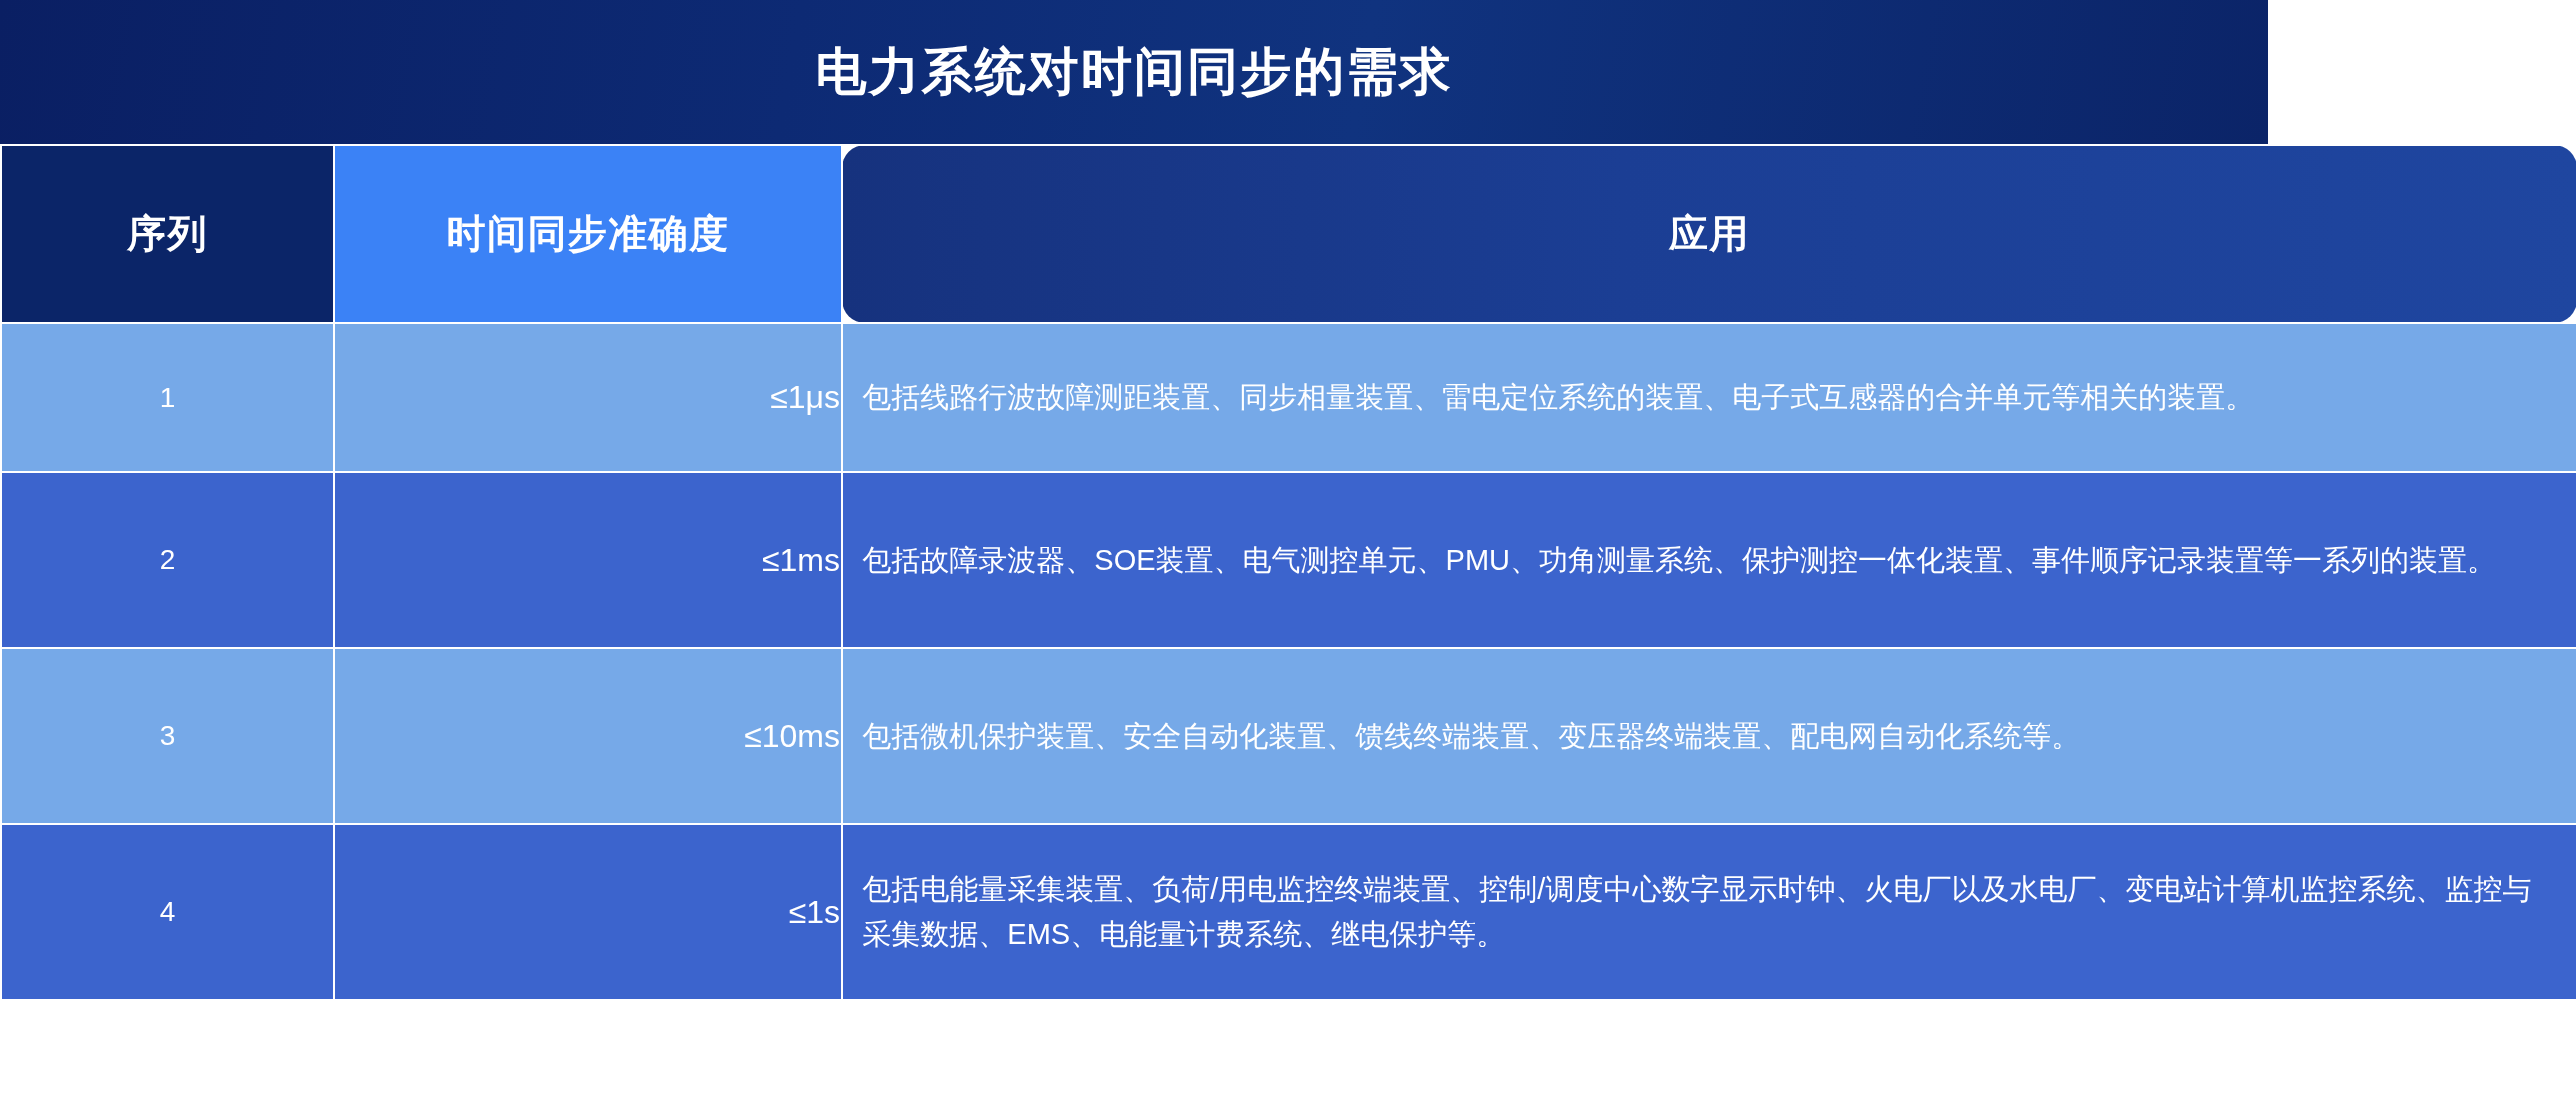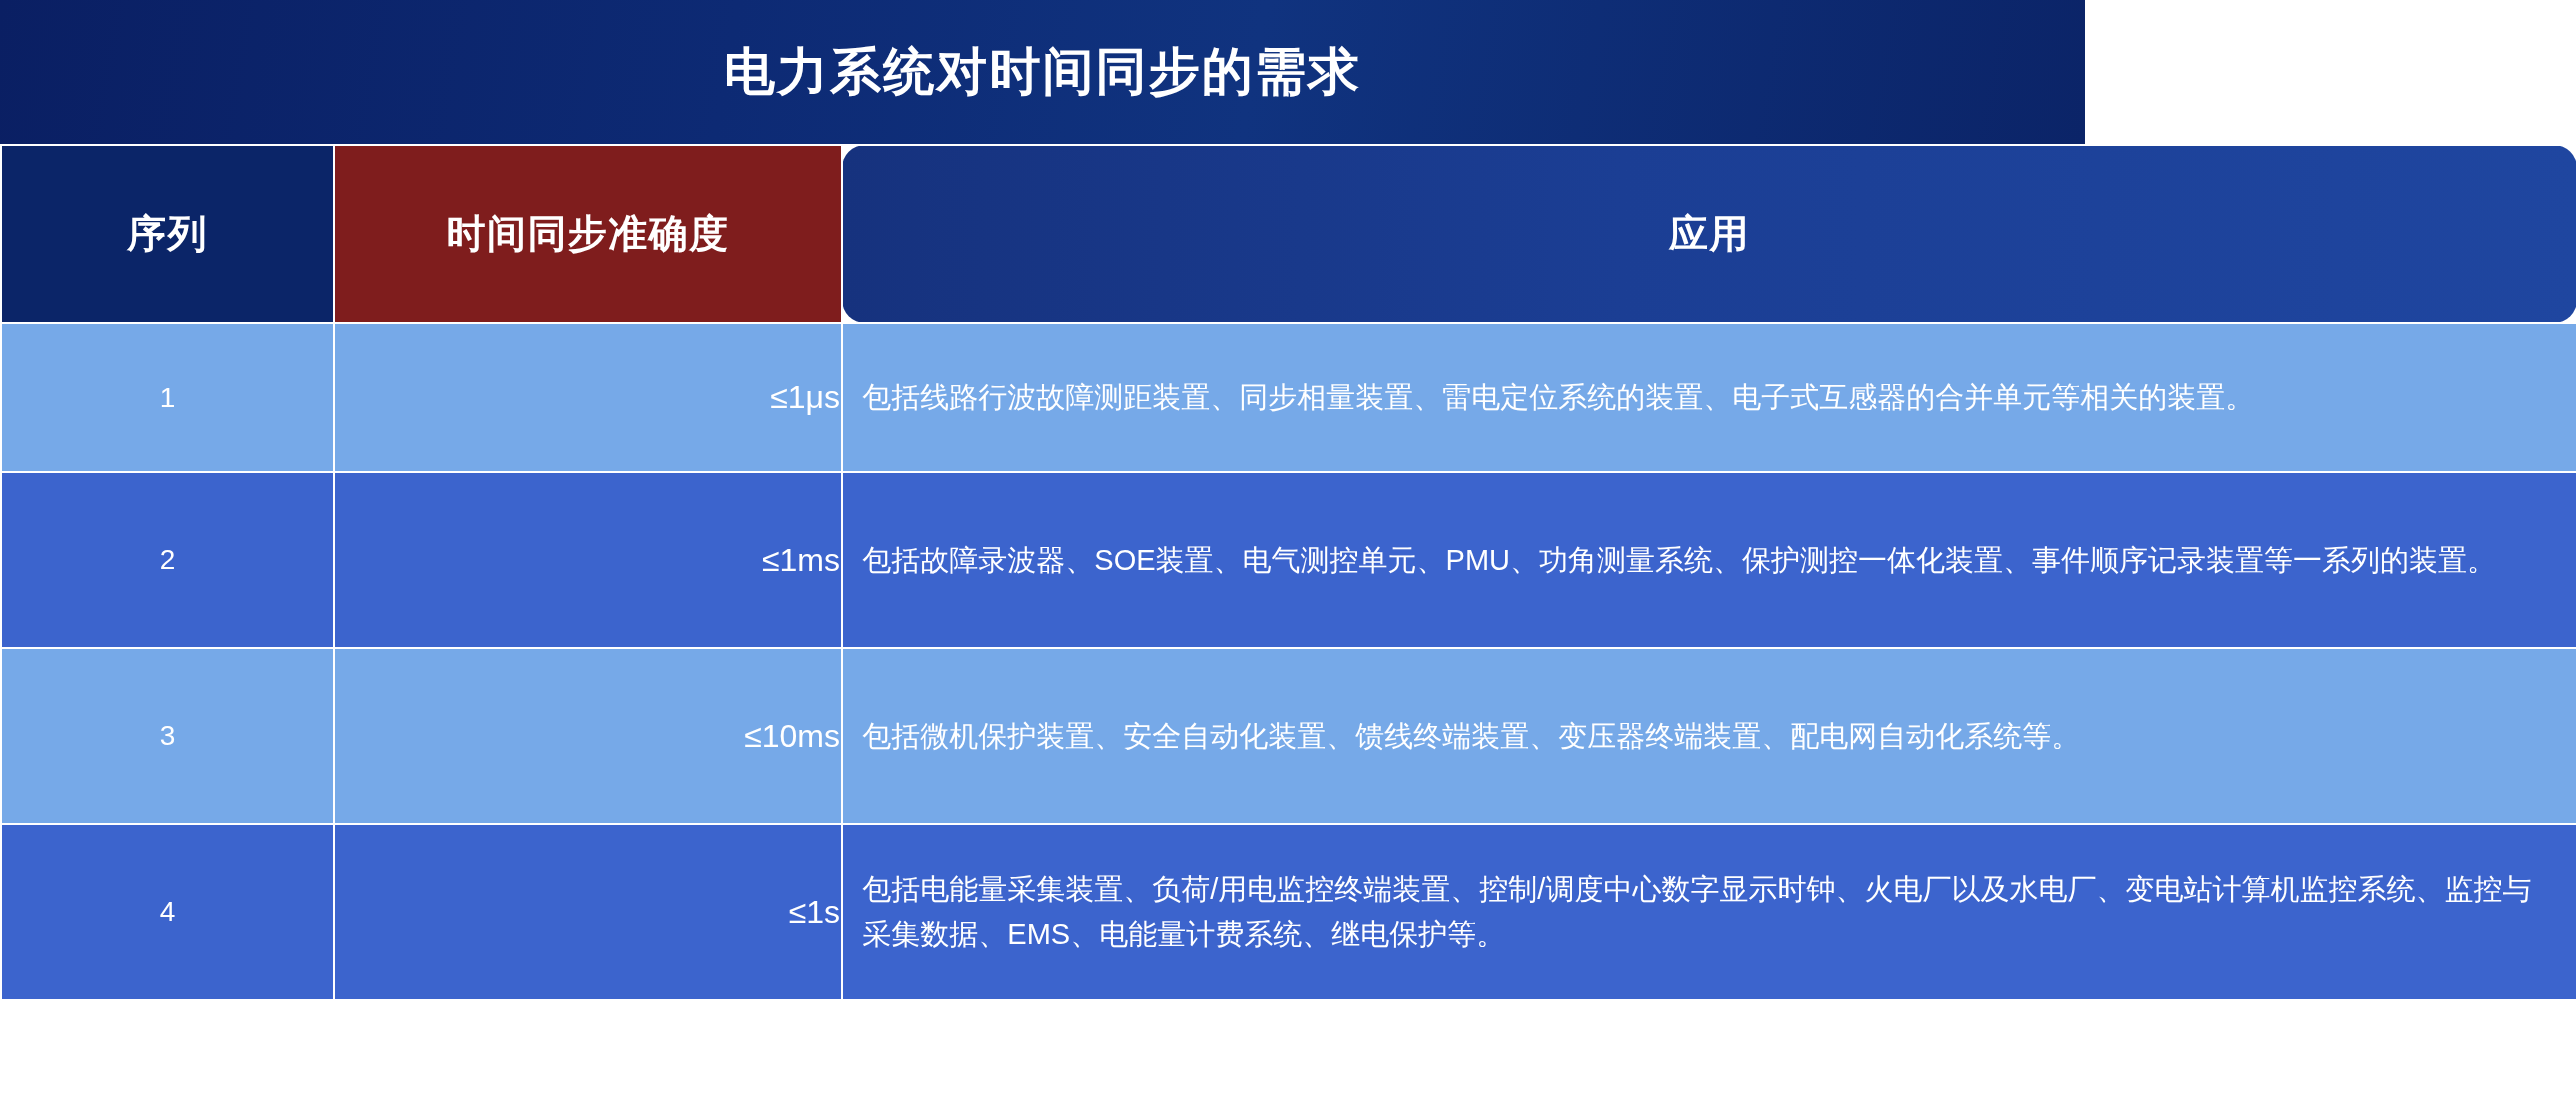--- a/index.html
+++ b/index.html
@@ -14,21 +14,21 @@
     overflow: hidden;
   }
   .page {
     width: 2576px;
     height: 1106px;
     position: relative;
     background: #ffffff;
   }
   
   .title-bar {
-    width: 2085px;
+    width: 2268px;
     height: 144px;
     background: linear-gradient(100deg, #0a1f63 0%, #0d2a74 35%, #10337f 60%, #0b2468 100%);
     display: flex;
     align-items: center;
     justify-content: center;
     box-sizing: border-box;
   }
   .title-text {
     color: #ffffff;
     font-size: 51px;
@@ -52,21 +52,21 @@
     color: #ffffff;
     font-size: 39px;
     font-weight: bold;
     text-align: center;
     vertical-align: middle;
     letter-spacing: 1.4px;
     border: 2.1px solid #ffffff;
     box-sizing: border-box;
   }
   th.h1 { background: #0b2568; }
-  th.h2 { background: #7f1d1d; }
+  th.h2 { background: #3b82f6; }
   th.h3 { background: linear-gradient(90deg, #16327e 0%, #1b3e94 45%, #1f46a0 100%); border-radius: 23px; }
 
   tbody td {
     border: 2.1px solid #ffffff;
     box-sizing: border-box;
     vertical-align: middle;
     color: #ffffff;
   }
   td.col-idx {
     text-align: center;

